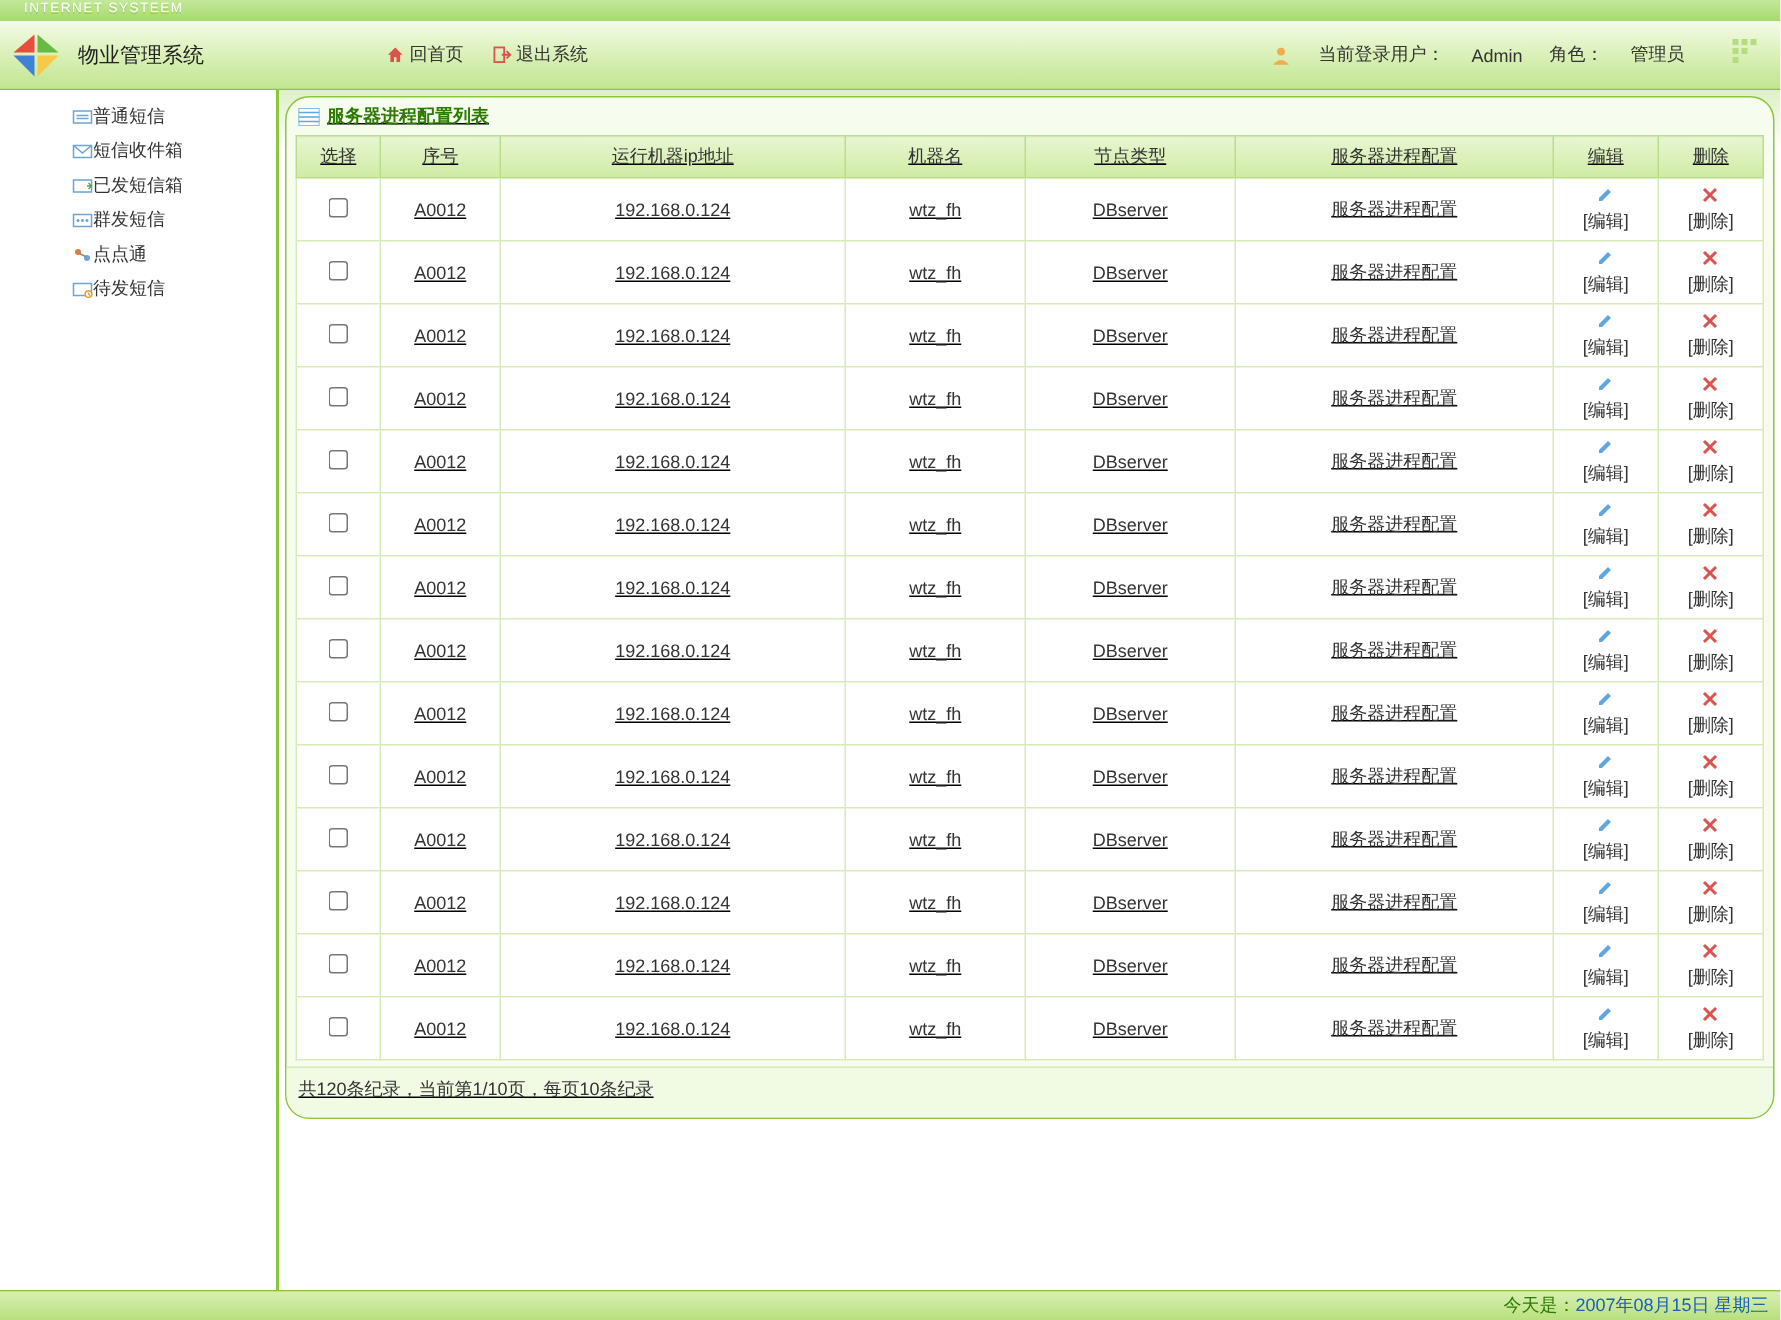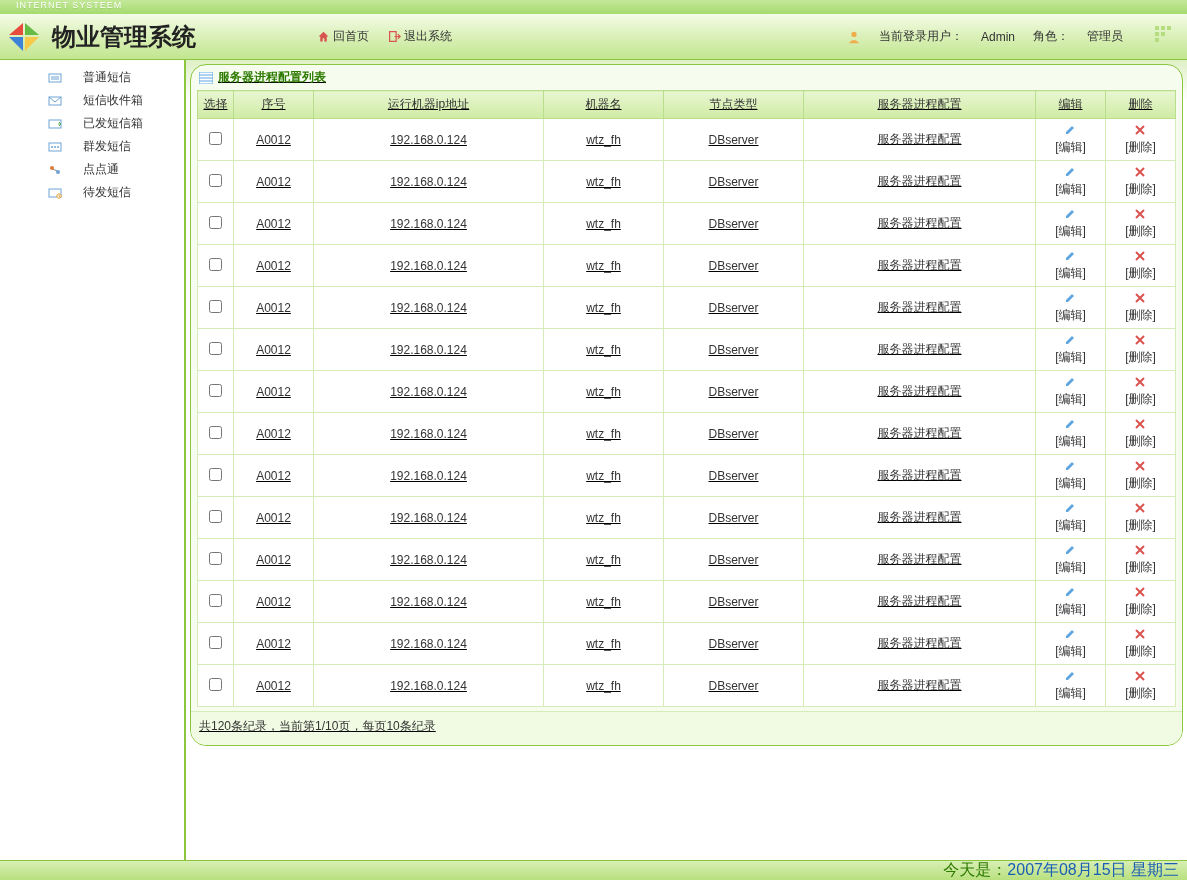--- a/index.html
+++ b/index.html
@@ -3,46 +3,46 @@
 <meta charset="utf-8">
 <style>
 * { margin: 0; padding: 0; box-sizing: border-box; }
 body { font-family: "Microsoft YaHei", SimSun, Arial, sans-serif; font-size: 12px; background: #fff; }
 
 .top-strip { height: 14px; background: linear-gradient(to bottom, #c4e89a, #a6db6e); display: flex; padding-left: 16px; }
 .top-strip-text { color: #fff; font-size: 9px; letter-spacing: 1px; text-shadow: 0 1px 0 rgba(0,0,0,0.1); }
 
 .header { height: 46px; background: linear-gradient(to bottom, #f4fce8 0%, #daf0b8 50%, #c2e690 100%); border-bottom: 1px solid #8cc63f; display: flex; align-items: center; padding: 0 6px; position: relative; }
 .logo-box { width: 38px; height: 34px; display: flex; align-items: center; justify-content: center; margin-right: 8px; }
-.app-title { font-size: 24px; font-weight: bold; color: #222; text-align: right; }
+.app-title { font-size: 14px; font-weight: normal; color: #222; text-align: right; }
 .header-nav { margin-left: 120px; display: flex; gap: 18px; align-items: flex-start; }
 .header-nav a { color: #333; text-decoration: none; display: inline-flex; align-items: center; gap: 3px; font-size: 12px; }
 .header-right { margin-left: auto; display: flex; align-items: center; gap: 18px; color: #333; font-size: 12px; }
 .header-corner { width: 30px; height: 30px; margin-left: 10px; display:flex; align-items:center; justify-content:center; }
 
 .main-wrap { display: flex; height: calc(100vh - 14px - 46px - 20px); }
 
 .sidebar { width: 186px; border-right: 2px solid #8cc63f; background: #fff; display: flex; flex-direction: column; }
 .sidebar-title { background: linear-gradient(to bottom, #9fd95a, #7cc142); color: #fff; font-weight: bold; padding: 3px 8px; display: flex; align-items: center; gap: 4px; border-bottom: 1px solid #6eb52f; font-size: 12px; }
 .sidebar-body { padding: 6px 6px; }
 .menu-group { font-weight: bold; color: #000; padding: 4px 18px; display: flex; align-items: center; gap: 5px; }
-.menu-item { padding: 3px 0 3px 42px; color: #333; cursor: pointer; display: flex; align-items: center; gap: 21px; font-size: 12px; }
+.menu-item { padding: 3px 0 3px 42px; color: #333; cursor: pointer; display: flex; align-items: center; gap: 0; font-size: 12px; }
 
 .content { flex: 1; padding: 4px; background: linear-gradient(to bottom, #dff0c6 0%, #fff 40px); overflow: auto; }
 .panel { border: 1px solid #8cc63f; border-radius: 16px; background: #f6fcee; overflow: hidden; text-decoration: underline; }
 .panel-title { padding: 4px 8px; color: #2d7a00; font-weight: bold; display: flex; align-items: center; gap: 5px; font-size: 12px; }
 
 .table-wrap { padding: 0 6px 4px 6px; }
 table { width: 100%; border-collapse: collapse; background: #fff; }
 th { background: linear-gradient(to bottom, #e8f6d2, #cfeba3); border: 1px solid #b9dd8a; padding: 5px 4px; font-size: 12px; font-weight: normal; color: #333; text-align: center; }
 td { border: 1px solid #d6ecb8; padding: 4px 4px; font-size: 12px; color: #333; text-align: center; background: #fff; }
 .action-link { cursor: pointer; user-select: none; display: inline-flex; align-items: center; gap: 2px; flex-direction: column; }
 .pager { padding: 6px 12px 10px 8px; font-size: 12px; color: #333; background: #f1faE3; border-top: 1px solid #d6ecb8; }
 
-.footer { height: 20px; background: linear-gradient(to bottom, #d8efb4, #b8e07e); border-top: 1px solid #8cc63f; display: flex; align-items: center; justify-content: flex-end; padding: 0 8px; font-size: 16px; color: #2d7a00; }
+.footer { height: 20px; background: linear-gradient(to bottom, #d8efb4, #b8e07e); border-top: 1px solid #8cc63f; display: flex; align-items: center; justify-content: flex-end; padding: 0 8px; font-size: 12px; color: #2d7a00; }
 .footer a { color: #1a5fb4; text-decoration: none; }
 
 .ico { display: inline-flex; width: 14px; height: 14px; align-items: center; justify-content: center; }
 </style>
 </head>
 <body>
 
 <div class="top-strip">
   <span class="top-strip-text">INTERNET SYSTEEM</span>
 </div>
@@ -180,21 +180,21 @@
               <line x1="0" y1="6" x2="14" y2="6" stroke="#5fa6e0"></line>
               <line x1="0" y1="9" x2="14" y2="9" stroke="#5fa6e0"></line>
             </svg>
         </span>
         <span>服务器进程配置列表</span>
       </div>
       <div class="table-wrap">
         <table>
           <thead>
             <tr>
-              <th style="width:36px">选择</th>
+              <th style="width:56px">选择</th>
               <th style="width:80px">序号</th>
               <th style="width:230px">运行机器ip地址</th>
               <th style="width:120px">机器名</th>
               <th style="width:140px">节点类型</th>
               <th>服务器进程配置</th>
               <th style="width:70px">编辑</th>
               <th style="width:70px">删除</th>
             </tr>
           </thead>
           <tbody id="table-body">

